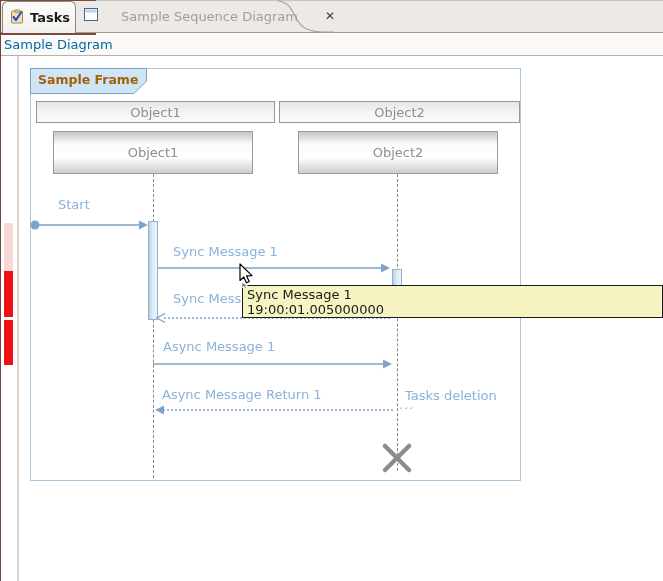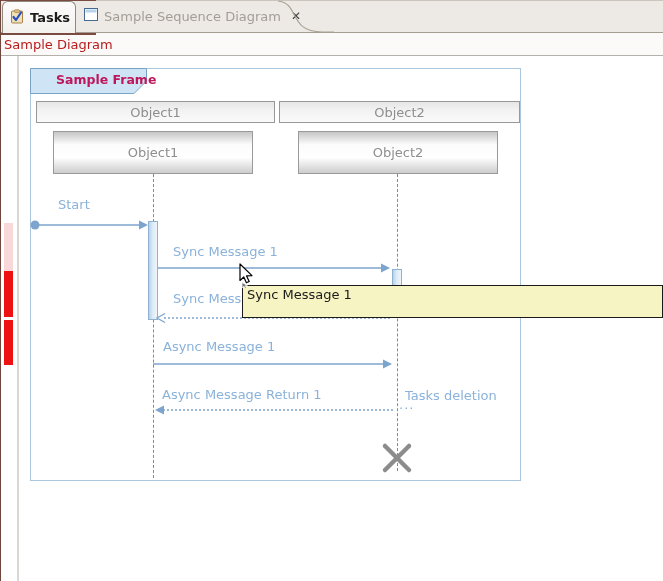--- a/index.html
+++ b/index.html
@@ -25,48 +25,48 @@
     background:linear-gradient(180deg,#fdfcfb 0%,#f3f1ee 100%);
     border:1px solid #8f887e; border-bottom:none;
     border-radius:6px 6px 0 0;
     display:flex; align-items:center; gap:5px; padding:9px 7px;
     z-index:4;
   }
   .tab-active .lbl { font-weight:bold; color:#1c1c1c; font-size:13px; }
 
   .tab-inactive {
     left:80px; top:1px; height:30px; width:210px;
-    display:flex; align-items:center; gap:6px; padding:0 4px;
+    display:flex; align-items:center; gap:23px; padding:0 4px;
   }
   .tab-inactive .lbl { color:#a39d96; font-size:13px; white-space:nowrap; }
   .tab-close { color:#3c3c3c; font-size:12px; font-weight:bold; margin-left:4px; cursor:default; }
 
   .tab-curve { left:270px; top:0; width:64px; height:33px; }
 
   
   .subheader {
     left:0; top:33px; width:663px; height:22px; background:#fbfaf9;
     display:flex; align-items:center; padding-left:4px;
-    color:#b91c1c; font-size:13px; z-index:1;
+    color:#0369a1; font-size:13px; z-index:1;
   }
   .subheader-border { left:0; top:55px; width:663px; height:1px; background:#b4b0ac; }
 
   
   .ruler-sep { left:17px; top:56px; width:2px; height:525px; background:#dad6d2; }
   .marker { left:4px; width:9px; }
   .marker.pink { top:223px; height:48px; background:#f8d8d8; }
   .marker.red1 { top:271px; height:46px; background:#ee1111; }
   .marker.red2 { top:320px; height:45px; background:#ee1111; }
 
   
   .frame { left:30px; top:68px; width:491px; height:413px; border:1px solid #a9c7de; }
   .frame-label-svg { left:30px; top:68px; }
   .frame-label-text {
-    left:56px; top:72px; width:110px;
-    font-weight:bold; font-size:12.5px; color:#be185d; z-index:2;
+    left:38px; top:72px; width:110px;
+    font-weight:bold; font-size:12.5px; color:#a16207; z-index:2;
   }
 
   .obj-header {
     top:101px; height:22px;
     border:1px solid #989898;
     background:linear-gradient(180deg,#e6e6e6 0%,#f2f2f2 40%,#fafafa 100%);
     color:#8e8e8e; font-size:13px;
     display:flex; align-items:center; justify-content:center;
   }
   .obj-header.h1 { left:36px;  width:239px; }
@@ -217,18 +217,19 @@
 <div class="abs msg-label lbl-start">Start</div>
 <div class="abs msg-label lbl-sync1">Sync Message 1</div>
 <div class="abs msg-label lbl-syncret">Sync Message Return 1</div>
 <div class="abs msg-label lbl-async1">Async Message 1</div>
 <div class="abs msg-label lbl-asyncret">Async Message Return 1</div>
 <div class="abs msg-label lbl-objdel">Tasks deletion</div>
 <div class="abs msg-label lbl-ellipsis">...</div>
 
 <div class="abs tooltip">
   <div>Sync Message 1</div>
+  <div>19:00:01.005000000</div>
 </div>
 
 <svg class="abs cursor-svg" width="22" height="28" viewBox="0 0 22 28">
   <path d="M4,2 L4,18.5 L7.8,15 L10.4,20.8 L13.2,19.5 L10.6,13.9 L16,13.6 Z" fill="#ffffff" stroke="#000000" stroke-width="1.2" stroke-linejoin="round"></path>
   <path d="M6,20.5 L6,26 L8,24.3 L9,26.5 L10.3,25.8 L9.2,23.6 L11.4,23.4 Z" fill="#777777" stroke="#ffffff" stroke-width="0.7"></path>
 </svg>
 
 </body></html>

